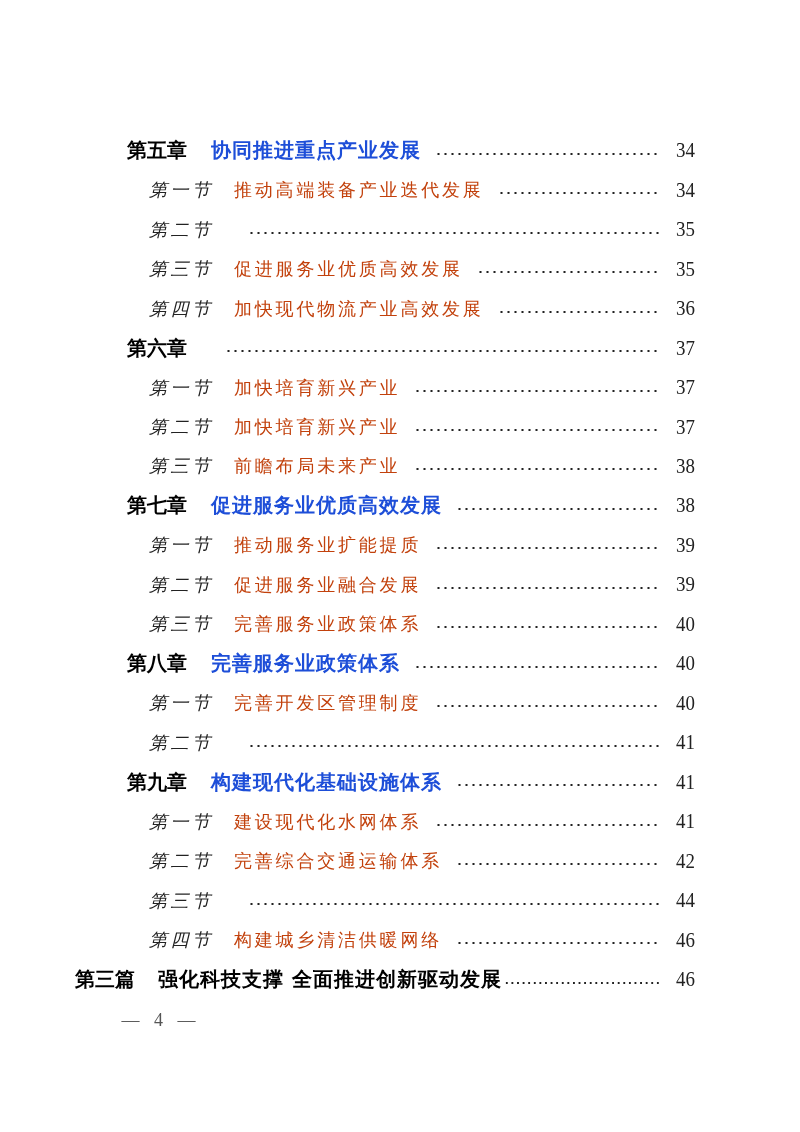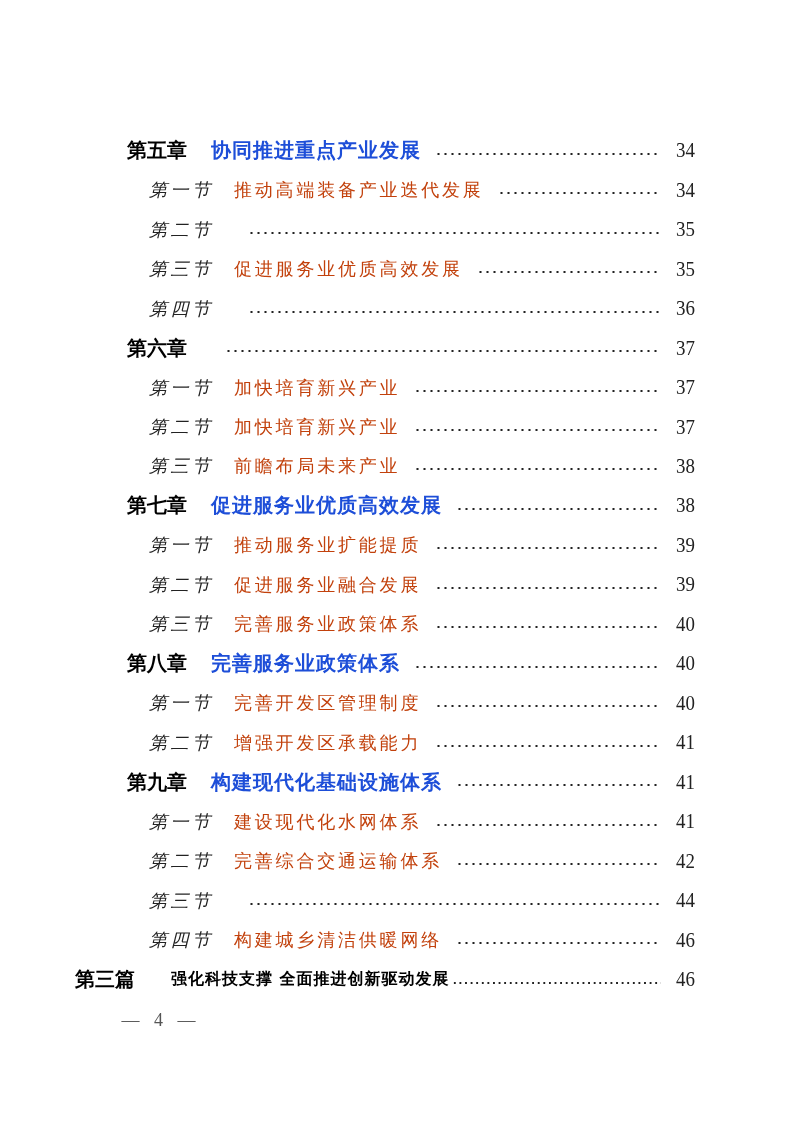--- a/index.html
+++ b/index.html
@@ -99,24 +99,23 @@
   .row.part .label {
     width: 83px;
     font-family: "DejaVu Serif", serif;
     font-weight: bold;
     font-size: 20px;
     color: #000;
   }
   .row.part .title {
     font-family: "DejaVu Serif", serif;
     font-weight: bold;
-    font-size: 16px;
+    font-size: 20px;
     letter-spacing: 1px;
     color: #000;
-    margin-left: 13px;
   }
   .row.part .leader {
     margin-left: 2px;
     margin-right: 13px;
     background-image: radial-gradient(circle, #222 0.8px, transparent 1.1px);
     background-size: 5.6px 4px;
   }
 
   .footer {
     position: absolute;
@@ -164,20 +163,21 @@
       <span class="page-num">35</span>
     </div>
     <div class="row section">
       <span class="label">第三节</span>
       <span class="title">促进服务业优质高效发展</span>
       <span class="leader"></span>
       <span class="page-num">35</span>
     </div>
     <div class="row section">
       <span class="label">第四节</span>
+      <span class="title">加快现代物流产业高效发展</span>
       <span class="leader"></span>
       <span class="page-num">36</span>
     </div>
 
     <div class="row chapter">
       <span class="label">第六章</span>
       <span class="leader"></span>
       <span class="page-num">37</span>
     </div>
     <div class="row section">
@@ -231,21 +231,20 @@
       <span class="page-num">40</span>
     </div>
     <div class="row section">
       <span class="label">第一节</span>
       <span class="title">完善开发区管理制度</span>
       <span class="leader"></span>
       <span class="page-num">40</span>
     </div>
     <div class="row section">
       <span class="label">第二节</span>
-      <span class="title">增强开发区承载能力</span>
       <span class="leader"></span>
       <span class="page-num">41</span>
     </div>
 
     <div class="row chapter">
       <span class="label">第九章</span>
       <span class="title">构建现代化基础设施体系</span>
       <span class="leader"></span>
       <span class="page-num">41</span>
     </div>

